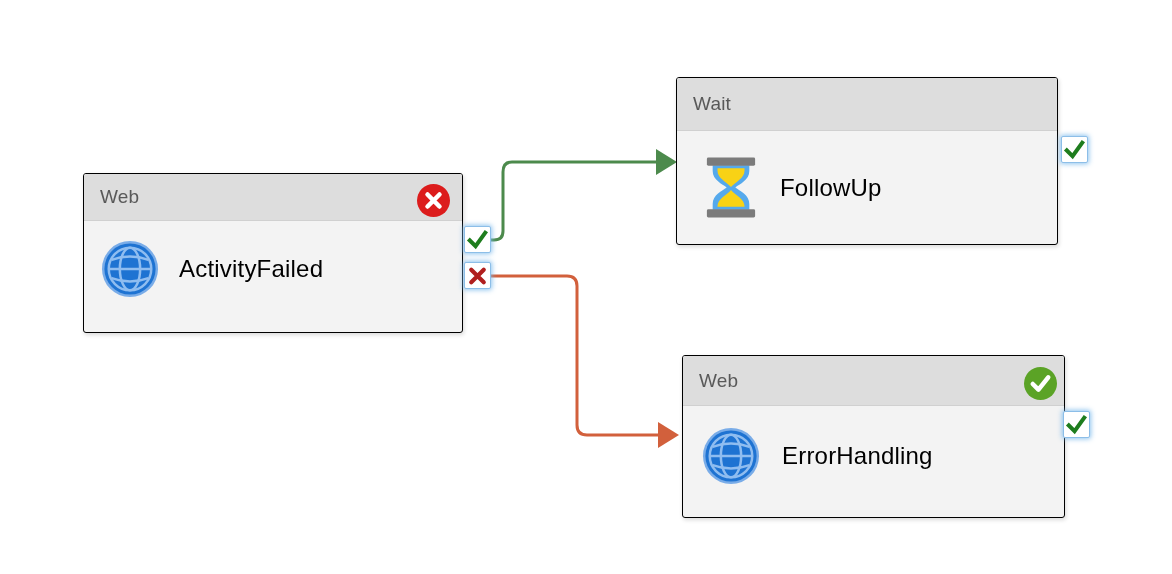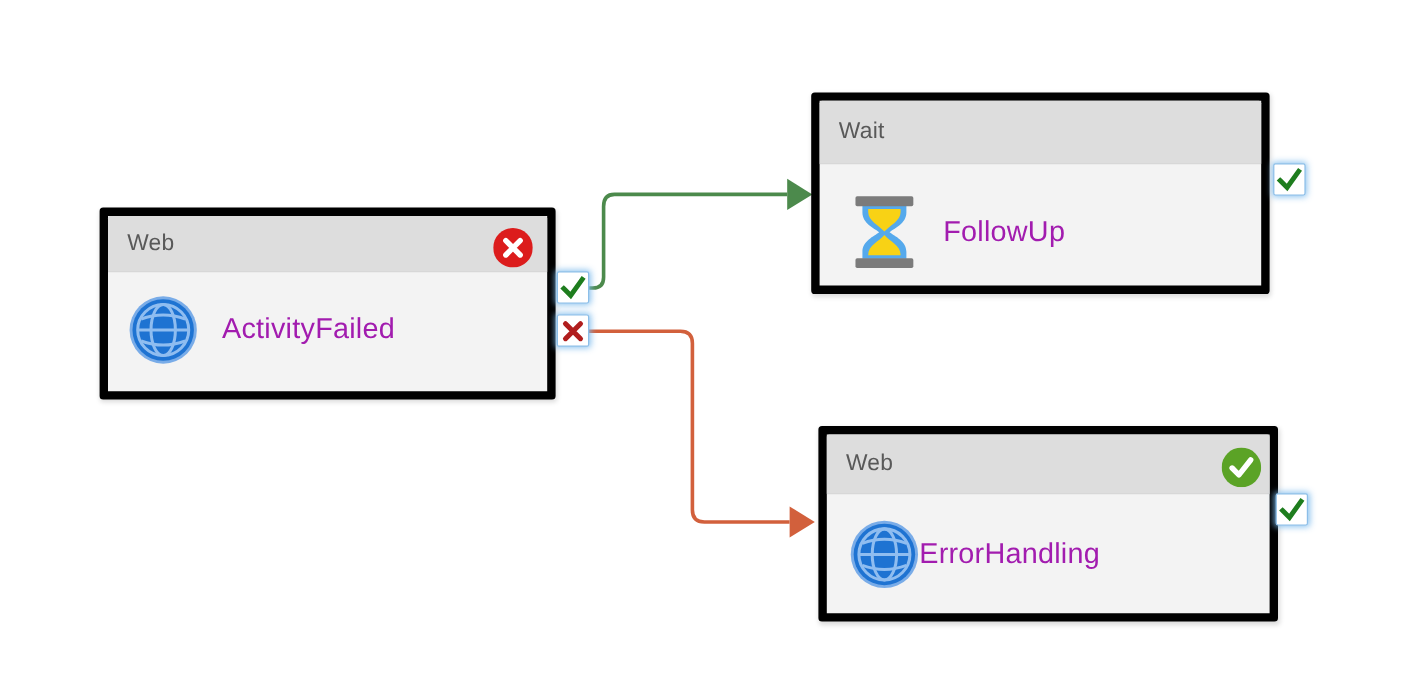--- a/index.html
+++ b/index.html
@@ -3,32 +3,32 @@
 <meta charset="utf-8">
 <style>
   html,body{margin:0;padding:0;background:#fff;}
   .canvas{
     position:relative;width:1172px;height:574px;background:#ffffff;
     font-family:"Liberation Sans","DejaVu Sans",sans-serif;overflow:hidden;
   }
   .edges-layer{position:absolute;left:0;top:0;width:1172px;height:574px;}
   .edges-layer path{pointer-events:stroke;}
   .node{
-    position:absolute;background:#F3F3F3;border:7px solid #000000;border-radius:3px;
+    position:absolute;background:#F3F3F3;border:1px solid #000000;border-radius:3px;
     box-shadow:1px 2px 4px rgba(0,0,0,0.15);box-sizing:border-box;
   }
   .node-header{
     position:relative;background:#DDDDDD;border-bottom:1px solid #D0D0D0;
     display:flex;align-items:center;padding:0 16px;box-sizing:border-box;
     border-radius:2px 2px 0 0;
   }
   .node-type{font-size:19px;color:#595959;letter-spacing:0.2px;}
   .status-badge{position:absolute;width:33px;height:33px;line-height:0;}
   .node-body{display:flex;align-items:center;box-sizing:border-box;}
-  .node-name{font-size:24px;font-weight:300;color:#a21caf;letter-spacing:0.2px;white-space:nowrap;}
+  .node-name{font-size:24px;font-weight:300;color:#000000;letter-spacing:0.2px;white-space:nowrap;}
   .act-icon{line-height:0;flex:0 0 auto;}
   .port{
     position:absolute;width:27px;height:27px;box-sizing:border-box;background:#ffffff;
     border:1px solid #8CBEE8;border-radius:2px;
     box-shadow:0 0 5px 1px rgba(122,186,236,0.85);
     display:flex;align-items:center;justify-content:center;line-height:0;
   }
 </style>
 </head>
 <body>
@@ -95,21 +95,21 @@
   <div class="node" style="left:682px;top:355px;width:383px;height:163px;">
     <div class="node-header" style="height:50px;">
       <span class="node-type">Web</span>
       <span class="status-badge" style="top:11px;right:7px;">
         <svg width="33" height="33" viewBox="0 0 32 32">
           <circle cx="16" cy="16" r="16" fill="#5BA326"></circle>
           <path d="M8.5,16.5 L14,22 L23.5,10" stroke="#ffffff" stroke-width="4.4" stroke-linecap="round" stroke-linejoin="round" fill="none"></path>
         </svg>
       </span>
     </div>
-    <div class="node-body" style="height:99px;padding-left:19px;align-items:center;">
+    <div class="node-body" style="height:99px;padding-left:19px;gap:22px;align-items:center;">
       <span class="act-icon">
         <svg width="58" height="58" viewBox="0 0 60 60">
           <circle cx="30" cy="30" r="29" fill="#79ACE8"></circle>
           <circle cx="30" cy="30" r="26.5" fill="#1E73D2"></circle>
           <g fill="none" stroke-width="2.6" stroke="#8FBDF0">
             <circle cx="30" cy="30" r="22"></circle>
             <ellipse cx="30" cy="30" rx="10.5" ry="22"></ellipse>
             <line x1="8" y1="30" x2="52" y2="30"></line>
             <path d="M11,20.5 Q30,13.5 49,20.5"></path>
             <path d="M11,39.5 Q30,46.5 49,39.5"></path>

